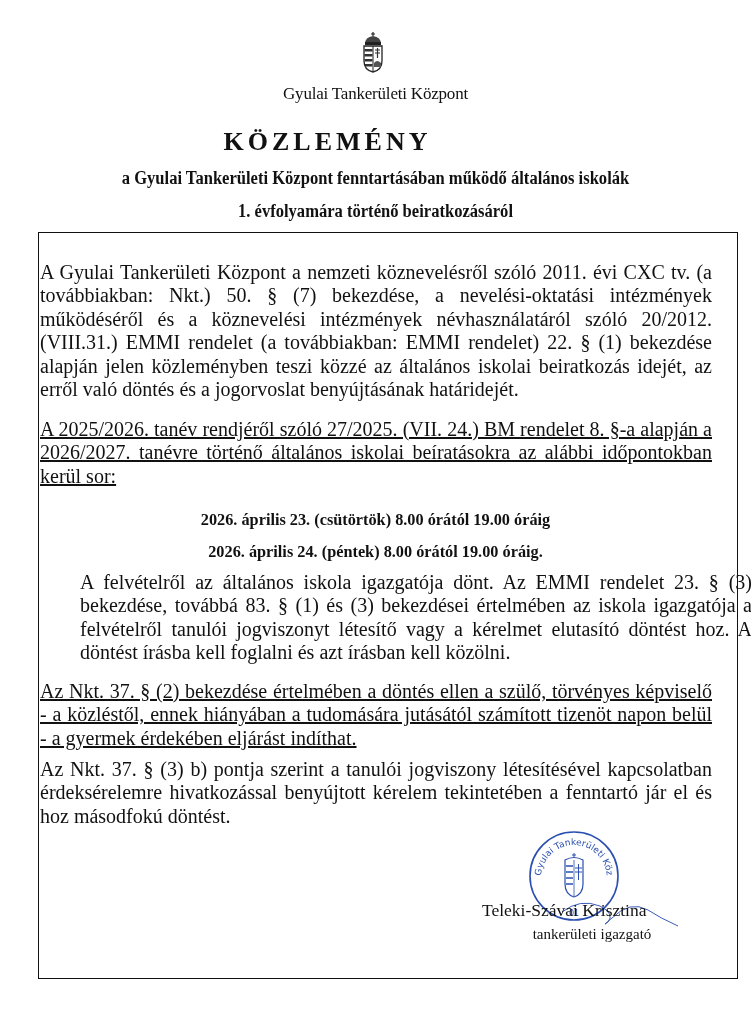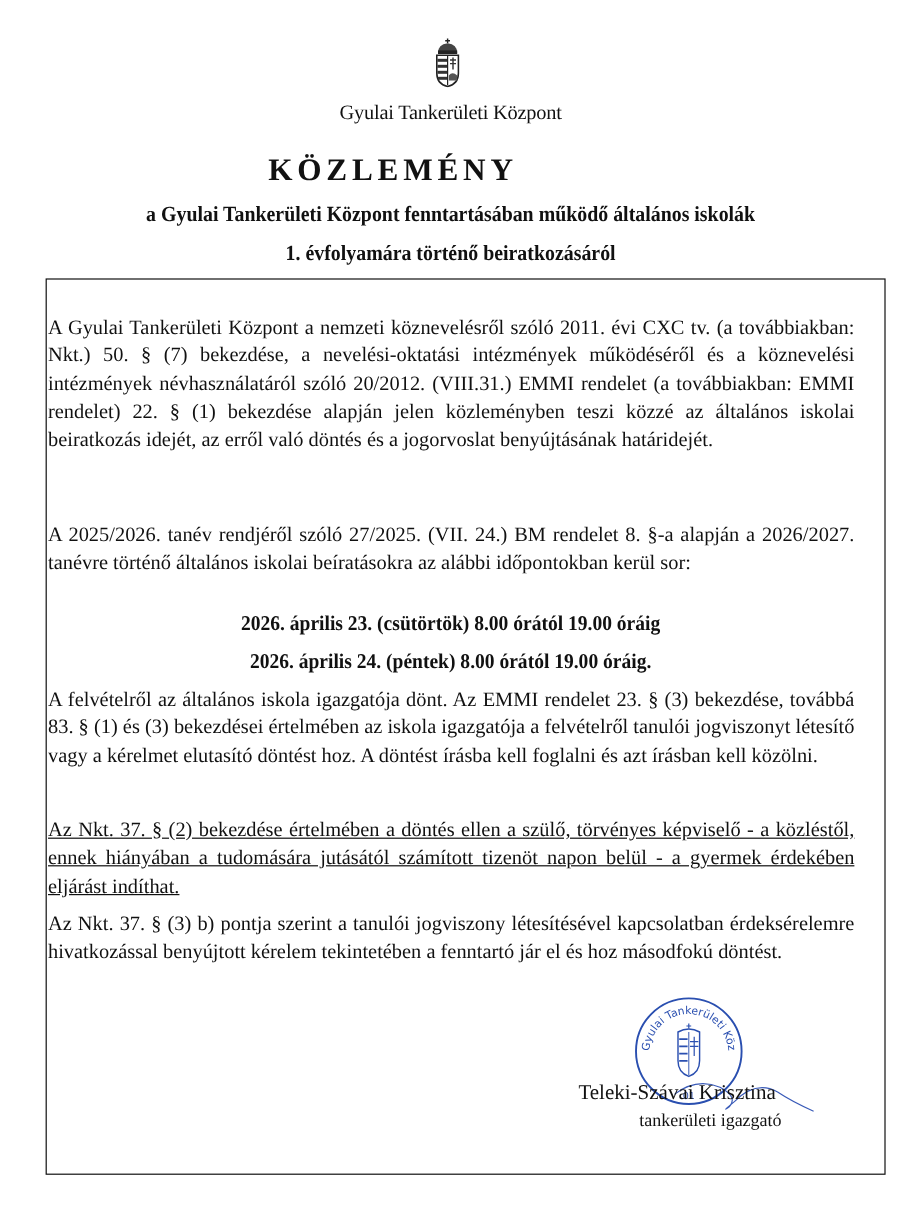--- a/index.html
+++ b/index.html
@@ -9,29 +9,29 @@
     .org { position: absolute; left: 0; width: 751px; top: 84px; text-align: center;
            font-size: 17px; letter-spacing: -0.2px; }
     .title { position: absolute; left: 0; width: 655px; top: 127px; text-align: center;
              font-size: 26px; font-weight: bold; letter-spacing: 4px; }
     .sub1 { position: absolute; left: 0; width: 751px; top: 168px; text-align: center;
             font-size: 18px; font-weight: bold; transform: scaleX(0.92); }
     .sub2 { position: absolute; left: 0; width: 751px; top: 201px; text-align: center;
             font-size: 18px; font-weight: bold; transform: scaleX(0.92); }
     .box { position: absolute; left: 38px; top: 232px; width: 700px; height: 747px;
            border: 1.6px solid #111; box-sizing: border-box; }
-    .para { position: absolute; left: 40px; width: 672px; font-size: 17px; line-height: 23.4px;
+    .para { position: absolute; left: 40px; width: 672px; font-size: 20px; line-height: 23.4px;
             text-align: justify; text-align-last: left; transform-origin: left top; }
     .p1 { top: 261px; }
-    .p2 { top: 434px; }
+    .p2 { top: 418px; text-decoration: underline; }
     .date { position: absolute; left: 0; width: 751px; text-align: center; font-weight: bold;
             font-size: 17.5px; transform: scaleX(0.93); }
     .d1 { top: 509px; }
     .d2 { top: 541px; }
-    .p3 { top: 571px; }
+    .p3 { top: 571px; margin-left: 40px; }
     .p4 { top: 680px; text-decoration: underline; }
     .p5 { top: 758px; }
     .stamp { position: absolute; left: 527px; top: 826px; width: 94px; height: 100px; }
     .sig-name { position: absolute; left: 482px; top: 900px; width: 220px; font-size: 17.5px;
                 text-align: left; }
     .sig-title { position: absolute; left: 482px; top: 926px; width: 220px; font-size: 15px;
                  text-align: center; }
     .scribble { position: absolute; left: 560px; top: 892px; width: 120px; height: 40px; }
   </style>
 </head>

